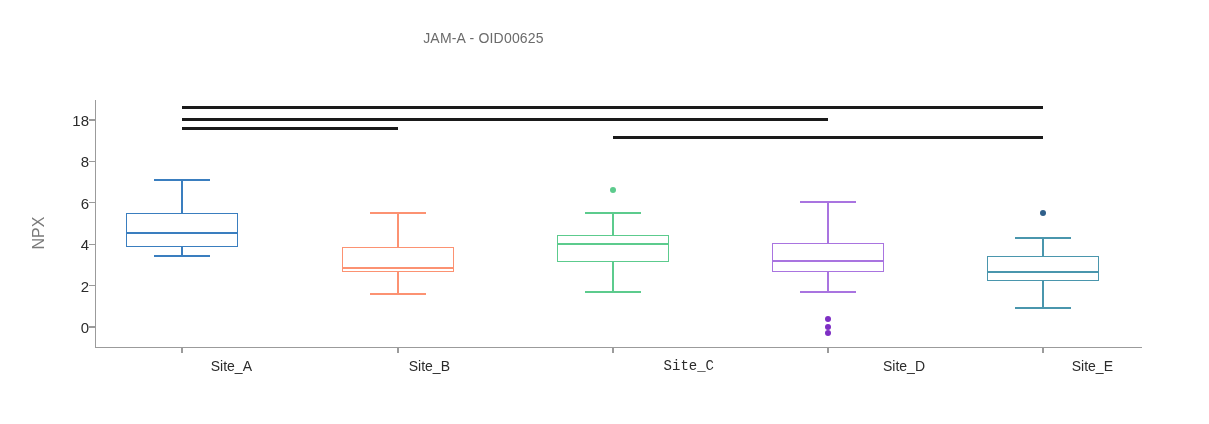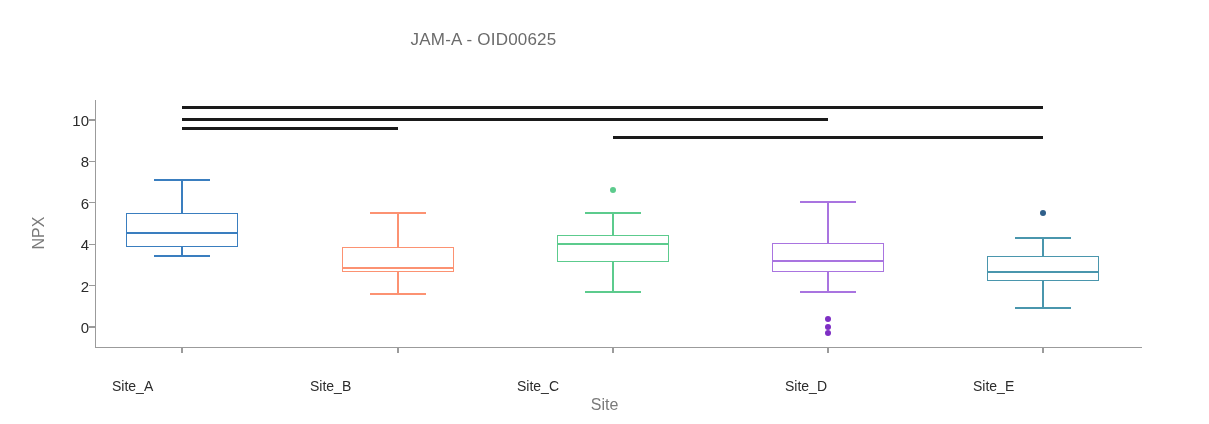--- a/index.html
+++ b/index.html
@@ -7,36 +7,36 @@
   body{
     width:1209px;height:424px;
     background:#ffffff;
     font-family:"Liberation Sans", sans-serif;
     overflow:hidden;
     position:relative;
   }
   #plot-root{position:absolute;left:0;top:0;width:1209px;height:424px;}
   .chart-title{
     position:absolute;left:0;top:30px;width:967px;
-    text-align:center;font-size:17px;color:#6b6b6b;
+    text-align:center;font-size:14px;color:#6b6b6b;
     letter-spacing:.2px;
   }
   .axis-line{position:absolute;background:#9b9b9b;}
   #y-axis-line{left:95px;top:100px;width:1.4px;height:248px;}
   #x-axis-line{left:95px;top:347px;width:1047px;height:1.4px;}
   .y-tick-mark{position:absolute;left:89px;width:6px;height:1.4px;background:#9b9b9b;}
   .y-tick-label{
     position:absolute;right:0;width:38px;text-align:right;
     font-size:15px;color:#2b2b2b;transform:translateY(-50%);
   }
   .y-tick-wrap{position:absolute;left:44px;width:45px;height:0;}
   .x-tick-mark{position:absolute;top:347px;width:1.4px;height:6px;background:#9b9b9b;}
   .x-tick-label{
-    position:absolute;top:358px;width:140px;text-align:left;
-    font-size:14px;color:#2b2b2b;transform:translateX(-50%);margin-top:20px;
+    position:absolute;top:358px;width:140px;text-align:right;
+    font-size:14px;color:#2b2b2b;transform:translateX(-50%);
   }
   #y-axis-title{
     position:absolute;left:-6px;top:224px;width:90px;text-align:center;
     font-size:16px;color:#7a7a7a;
     transform:rotate(-90deg);transform-origin:center center;
   }
   #x-axis-title{
     position:absolute;left:0;top:396px;width:1209px;text-align:center;
     font-size:16px;color:#7a7a7a;
   }
@@ -49,21 +49,20 @@
   .sig-bar{position:absolute;height:3px;background:#1a1a1a;}
 </style>
 </head>
 <body>
 
 <div id="plot-root">
 
   <div class="chart-title">JAM-A - OID00625</div>
 
   <div id="y-axis-title">NPX</div>
-  <div id="x-axis-title">Site</div>
 
   <div class="axis-line" id="y-axis-line"></div>
   <div class="axis-line" id="x-axis-line"></div>
 
   <div id="y-ticks-layer">
       <div class="y-tick-mark" style="top: 326.3px;"></div>
       <div class="y-tick-wrap" style="top: 327px;">
         <div class="y-tick-label">0</div>
       </div>
       <div class="y-tick-mark" style="top: 284.9px;"></div>
@@ -77,30 +76,30 @@
       <div class="y-tick-mark" style="top: 202.1px;"></div>
       <div class="y-tick-wrap" style="top: 202.8px;">
         <div class="y-tick-label">6</div>
       </div>
       <div class="y-tick-mark" style="top: 160.7px;"></div>
       <div class="y-tick-wrap" style="top: 161.4px;">
         <div class="y-tick-label">8</div>
       </div>
       <div class="y-tick-mark" style="top: 119.3px;"></div>
       <div class="y-tick-wrap" style="top: 120px;">
-        <div class="y-tick-label">10</div>
+        <div class="y-tick-label">18</div>
       </div>
     </div>
   <div id="x-ticks-layer">
       <div class="x-tick-mark" style="left: 181.3px;"></div>
       <div class="x-tick-label" style="left: 182px;">Site_A</div>
       <div class="x-tick-mark" style="left: 397.3px;"></div>
       <div class="x-tick-label" style="left: 380px;">Site_B</div>
       <div class="x-tick-mark" style="left: 612.3px;"></div>
-      <div class="x-tick-label" style="left: 587px;">Site_C</div>
+      <div class="x-tick-label" style="left: 644px; font-family: Liberation Mono, monospace;">Site_C</div>
       <div class="x-tick-mark" style="left: 827.3px;"></div>
       <div class="x-tick-label" style="left: 855px;">Site_D</div>
       <div class="x-tick-mark" style="left: 1042.3px;"></div>
       <div class="x-tick-label" style="left: 1043px;">Site_E</div>
     </div>
   <div id="boxes-layer">
       <div class="box-group">
         <div class="bx-whisker-v" style="left: 181px; top: 180.03px; width: 2px; height: 33.12px; background: rgb(58, 126, 191);"></div>
         <div class="bx-cap" style="left: 154px; top: 179.03px; width: 56px; height: 2px; background: rgb(58, 126, 191);"></div>
         <div class="bx-whisker-v" style="left: 181px; top: 247.305px; width: 2px; height: 8.28px; background: rgb(58, 126, 191);"></div>

